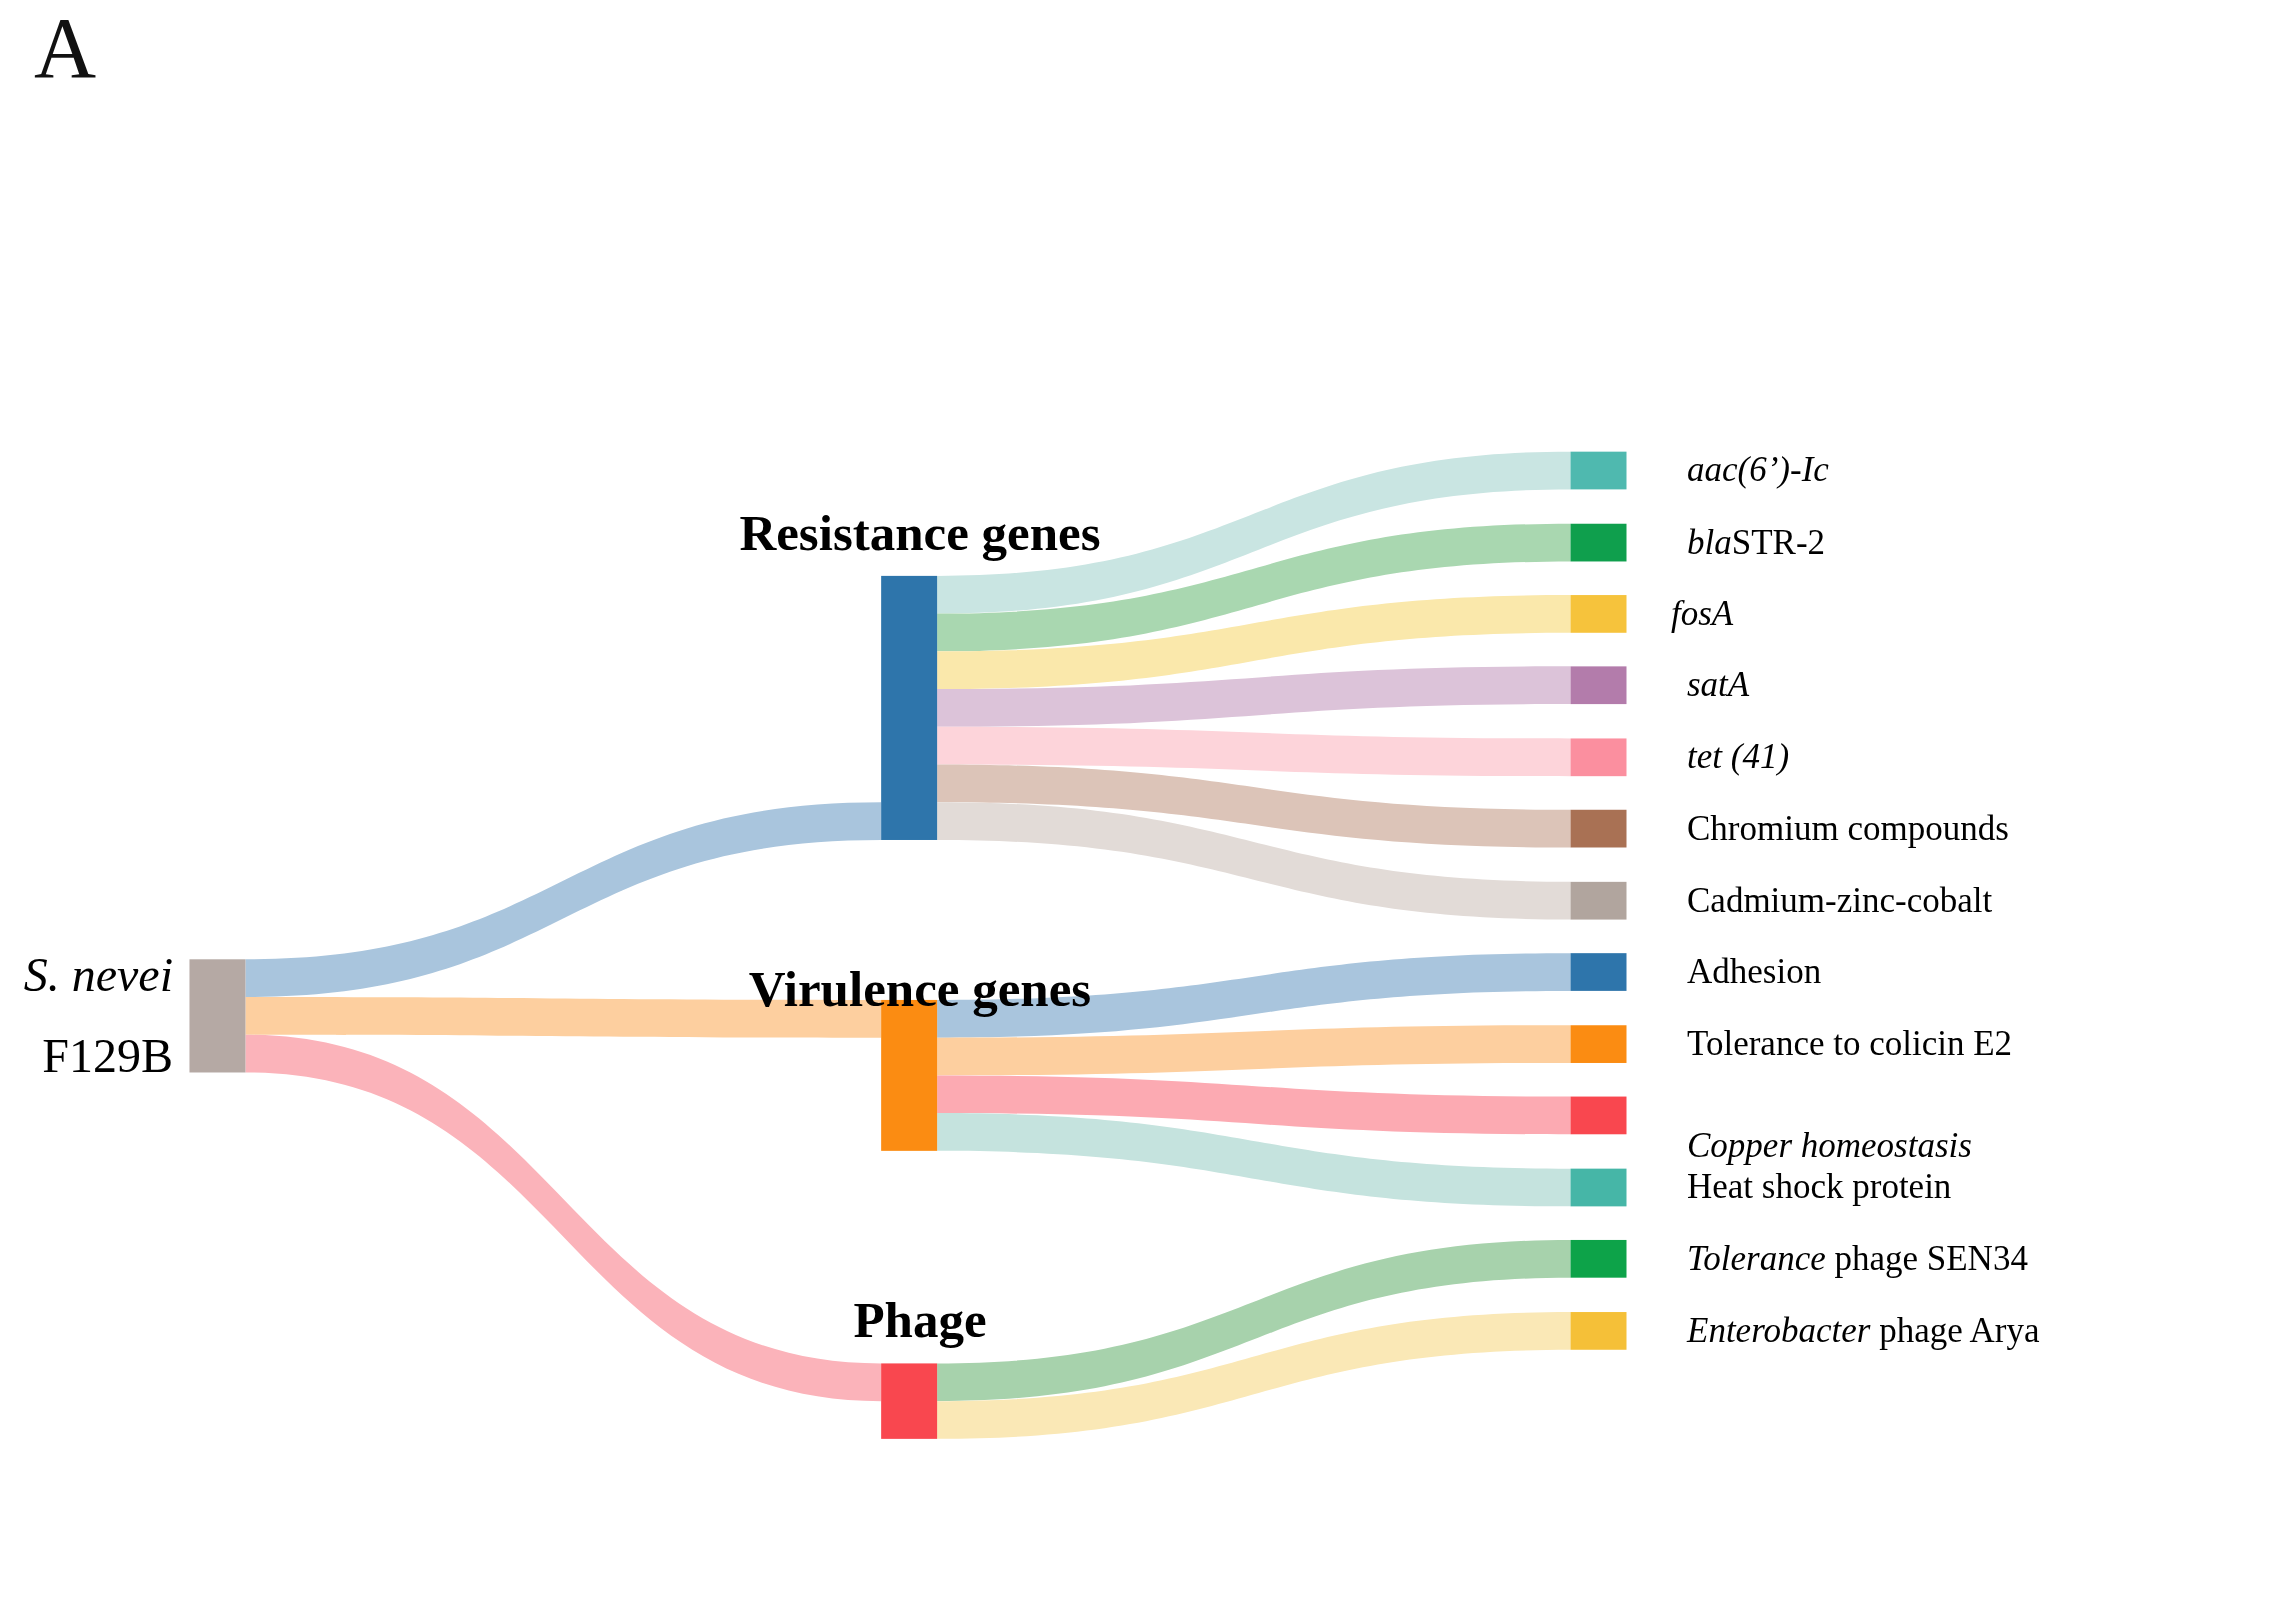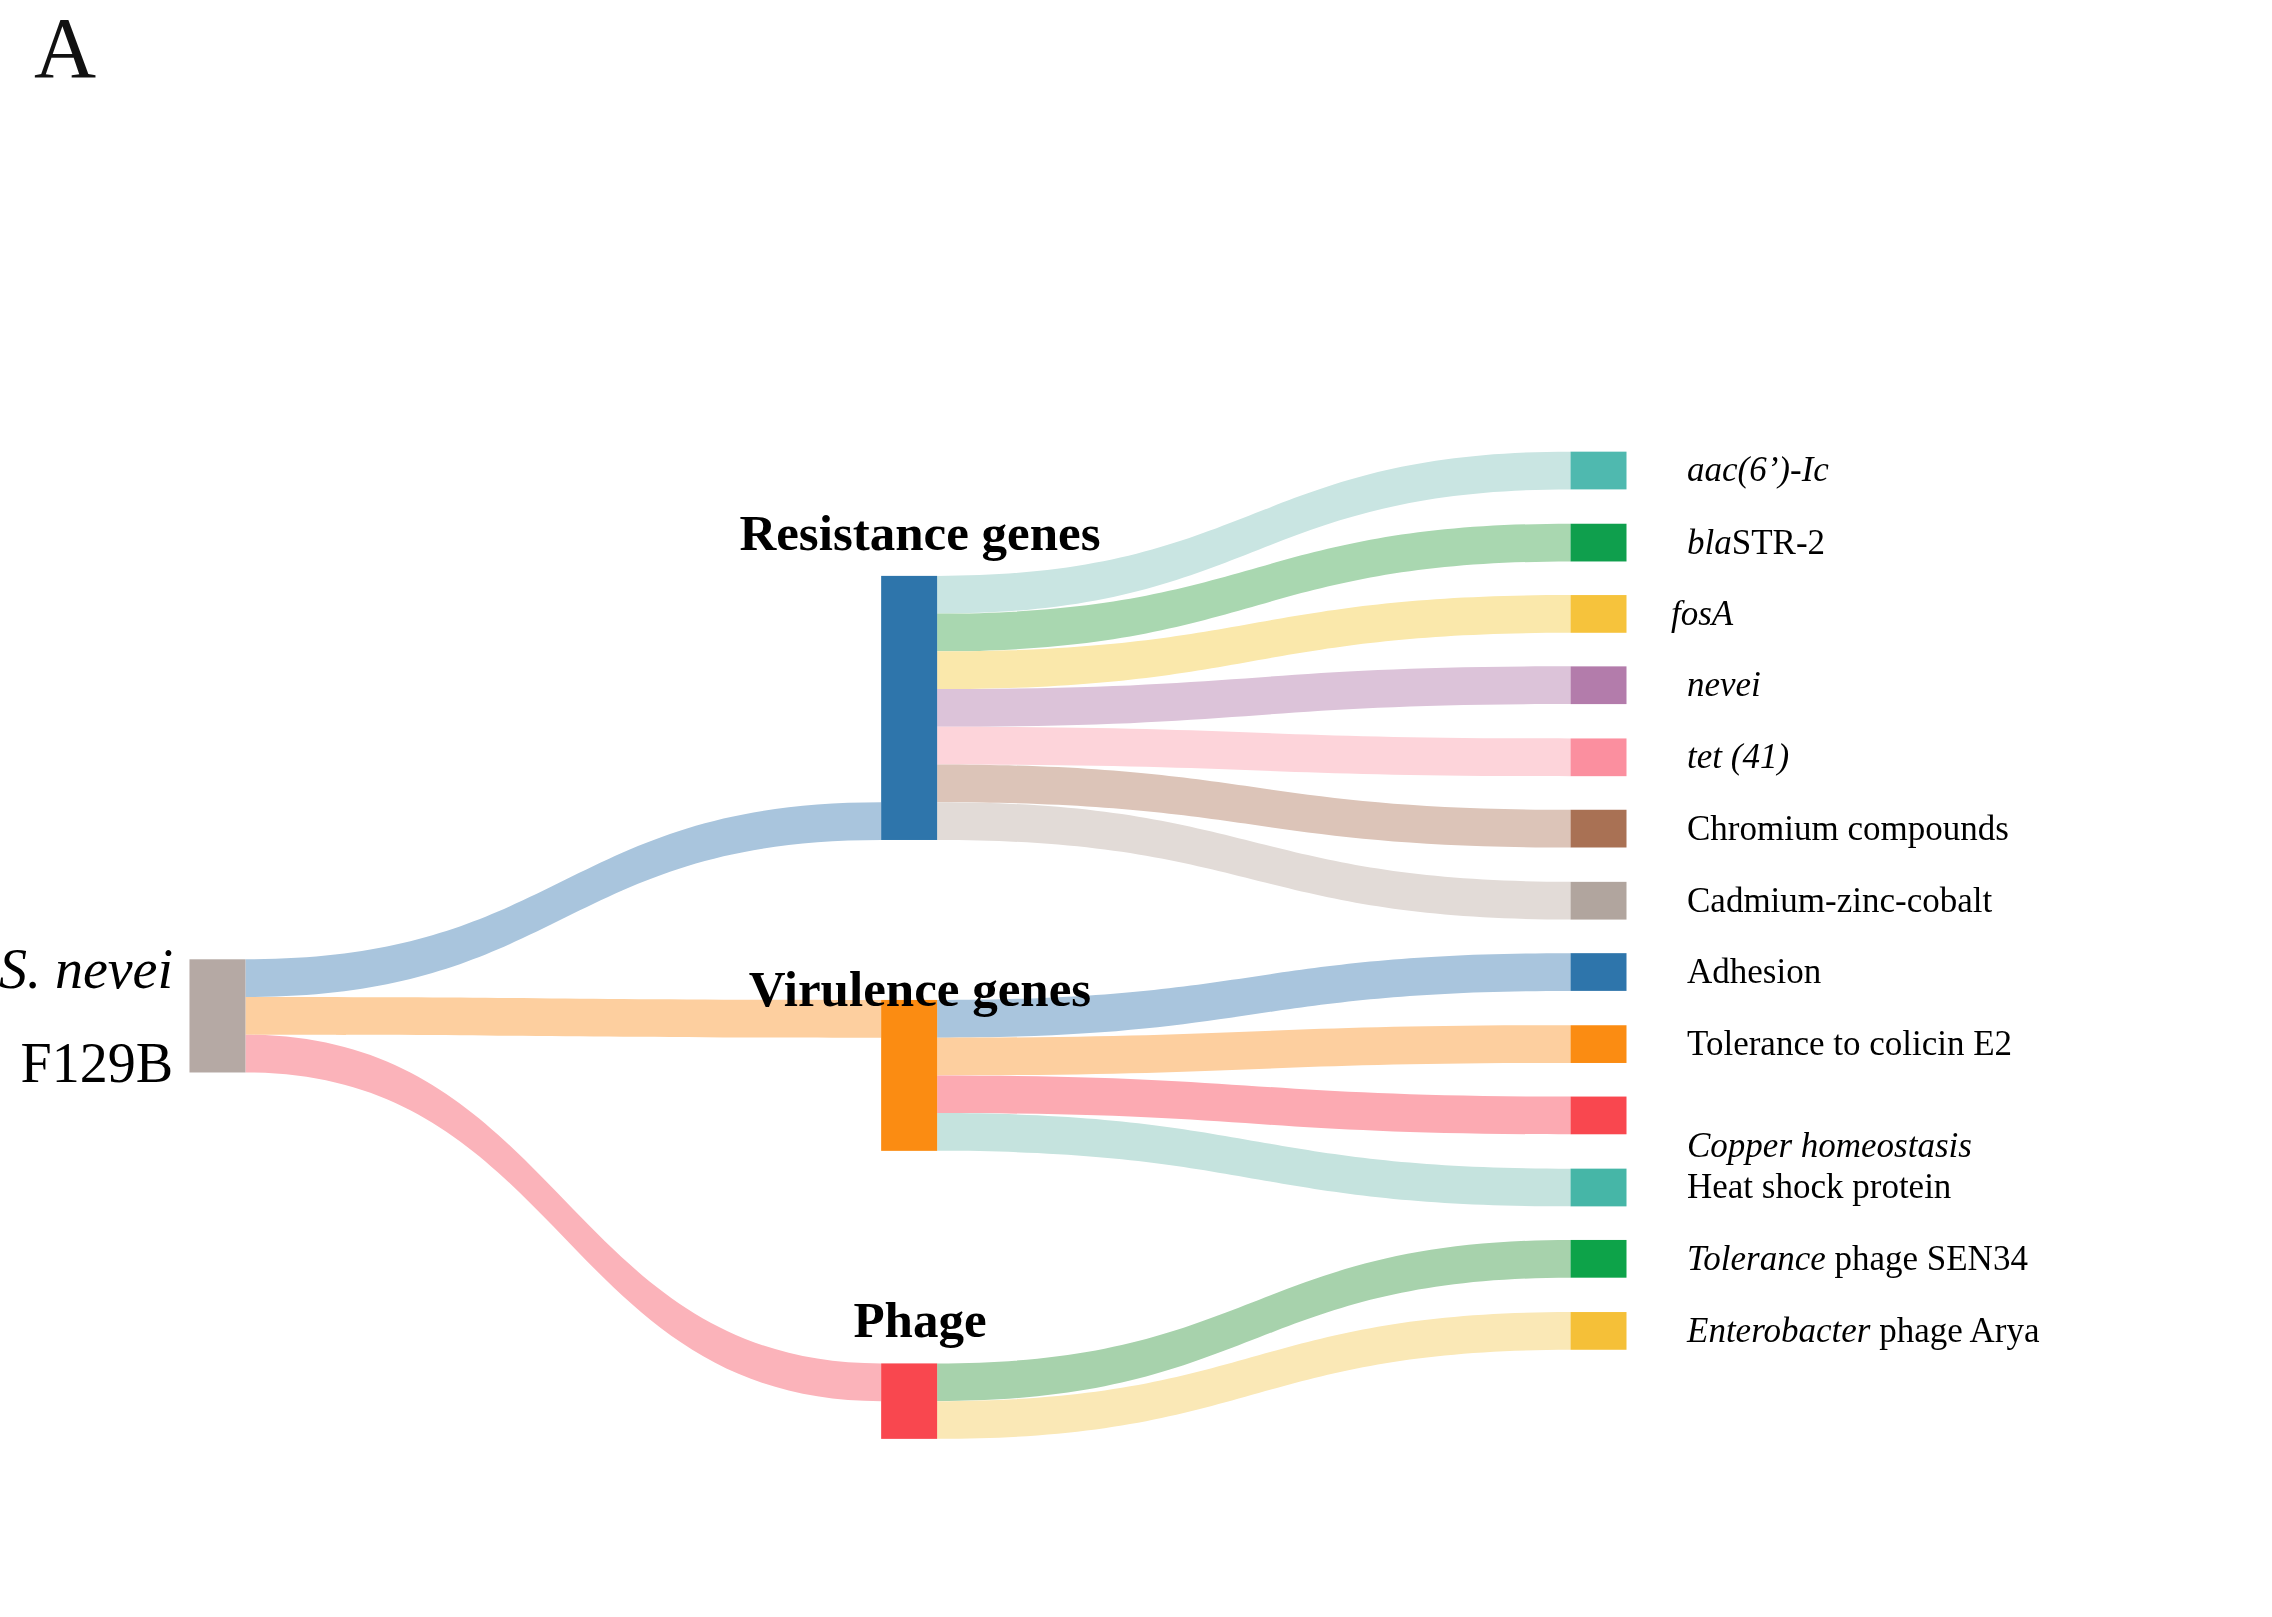--- a/index.html
+++ b/index.html
@@ -24,21 +24,21 @@
   .node-label.side-top {
     font-weight: 700;
     font-size: 51px;
     transform: translate(-50%, -100%);
   }
   .node-label.side-right {
     font-size: 35px;
     transform: translateY(-50%);
   }
   .node-label.side-left {
-    font-size: 56px;
+    font-size: 48px;
     line-height: 1.68;
     text-align: right;
     transform: translateY(-50%);
   }
   .node-label .it { font-style: italic; }
   .footer-credit {
     position: absolute;
     left: 1124px;
     top: 1570px;
     transform: translateX(-50%);
@@ -88,21 +88,21 @@
     </svg>
   <div class="fig-label">A</div>
   <div id="labels">
       <div class="node-label side-left" style="right: 2100px; top: 1016px;"><span class="it">S. nevei</span><br><span>F129B</span></div>
       <div class="node-label side-top" style="left: 920px; top: 562px;"><span>Resistance genes</span></div>
       <div class="node-label side-top" style="left: 920px; top: 986px; margin-top: 32px;"><span>Virulence genes</span></div>
       <div class="node-label side-top" style="left: 920px; top: 1349px;"><span>Phage</span></div>
       <div class="node-label side-right" style="left: 1687px; top: 470px;"><span class="it">aac(6’)-Ic</span></div>
       <div class="node-label side-right" style="left: 1687px; top: 543px;"><span class="it">bla</span><span>STR-2</span></div>
       <div class="node-label side-right" style="left: 1671px; top: 614px;"><span class="it">fosA</span></div>
-      <div class="node-label side-right" style="left: 1687px; top: 685px;"><span class="it">nevei</span></div>
+      <div class="node-label side-right" style="left: 1687px; top: 685px;"><span class="it">satA</span></div>
       <div class="node-label side-right" style="left: 1687px; top: 757px;"><span class="it">tet (41)</span></div>
       <div class="node-label side-right" style="left: 1687px; top: 829px;"><span>Chromium compounds</span></div>
       <div class="node-label side-right" style="left: 1687px; top: 901px;"><span>Cadmium-zinc-cobalt</span></div>
       <div class="node-label side-right" style="left: 1687px; top: 972px;"><span>Adhesion</span></div>
       <div class="node-label side-right" style="left: 1687px; top: 1044px;"><span>Tolerance to colicin E2</span></div>
       <div class="node-label side-right" style="left: 1687px; top: 1146px; font-style: italic;"><span>Copper homeostasis</span></div>
       <div class="node-label side-right" style="left: 1687px; top: 1187px;"><span>Heat shock protein</span></div>
       <div class="node-label side-right" style="left: 1687px; top: 1259px;"><span class="it">Tolerance</span><span> phage SEN34</span></div>
       <div class="node-label side-right" style="left: 1687px; top: 1331px;"><span class="it">Enterobacter</span><span> phage Arya</span></div>
     </div>

